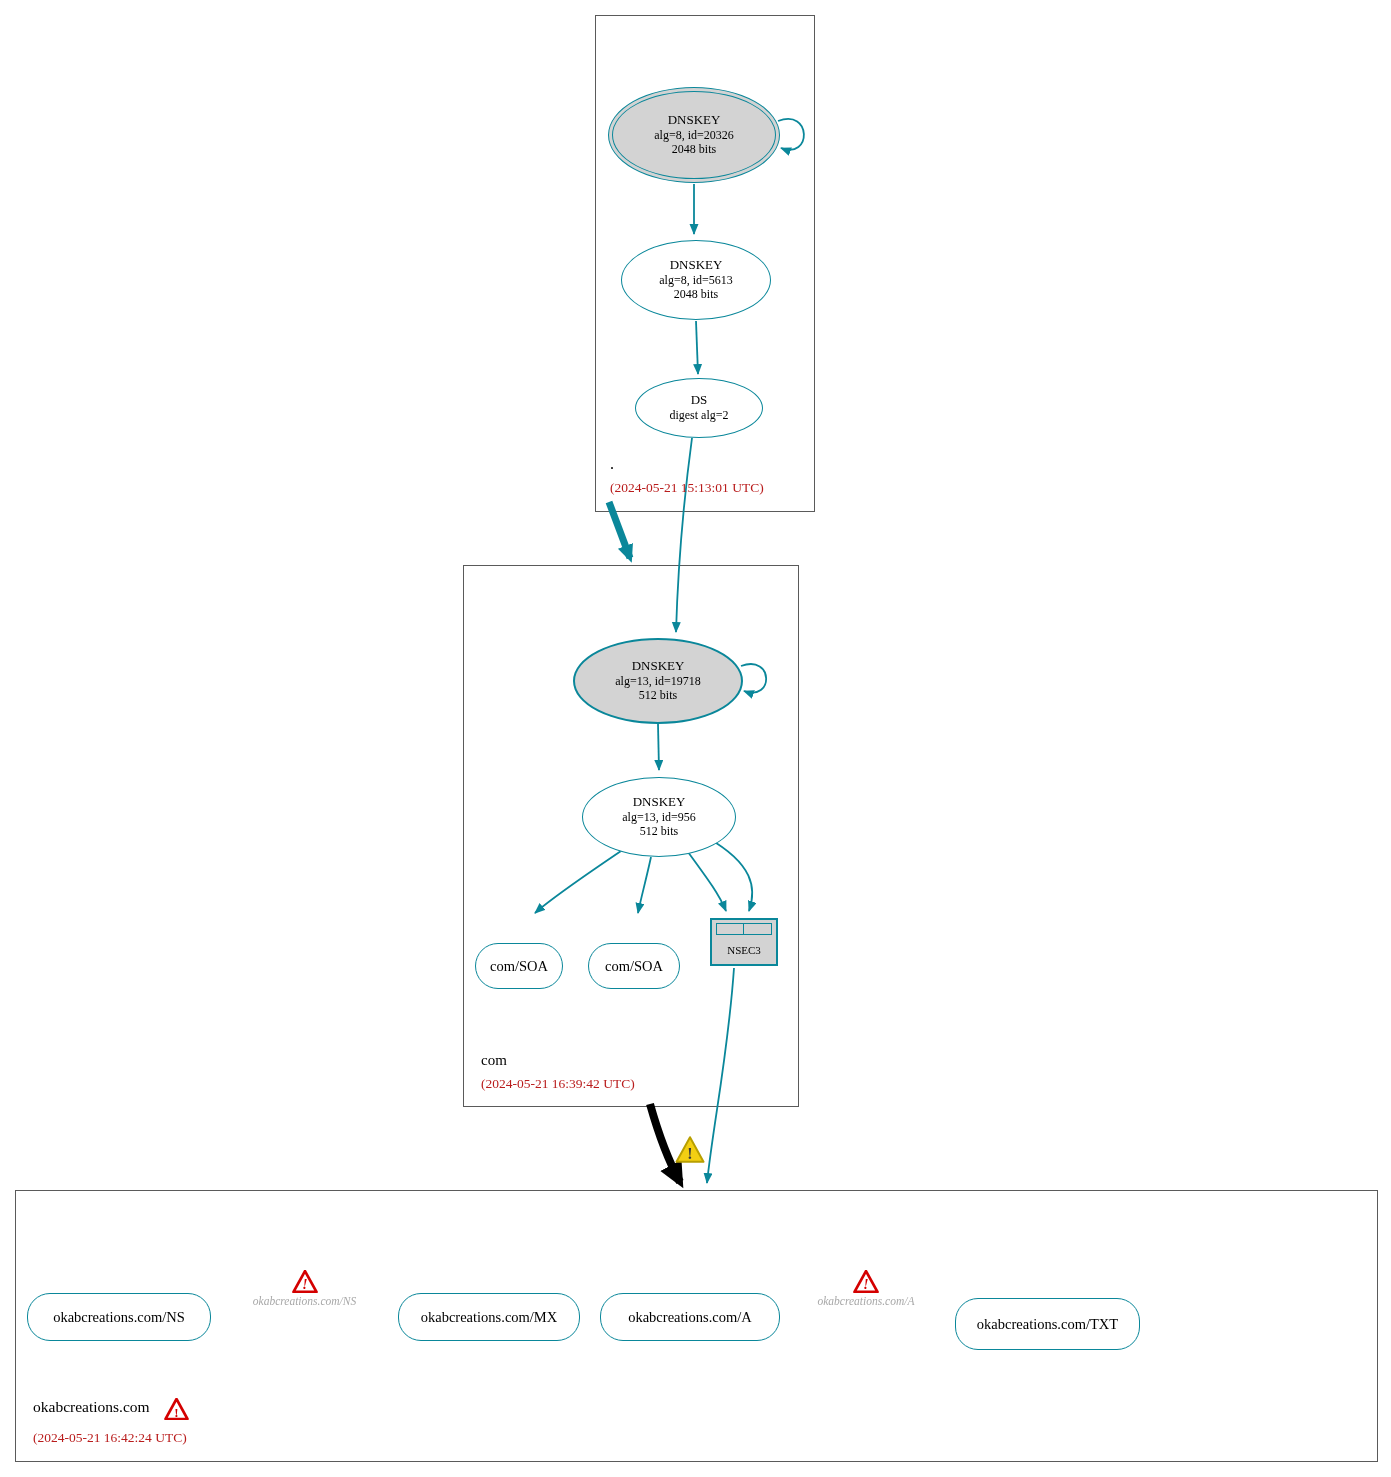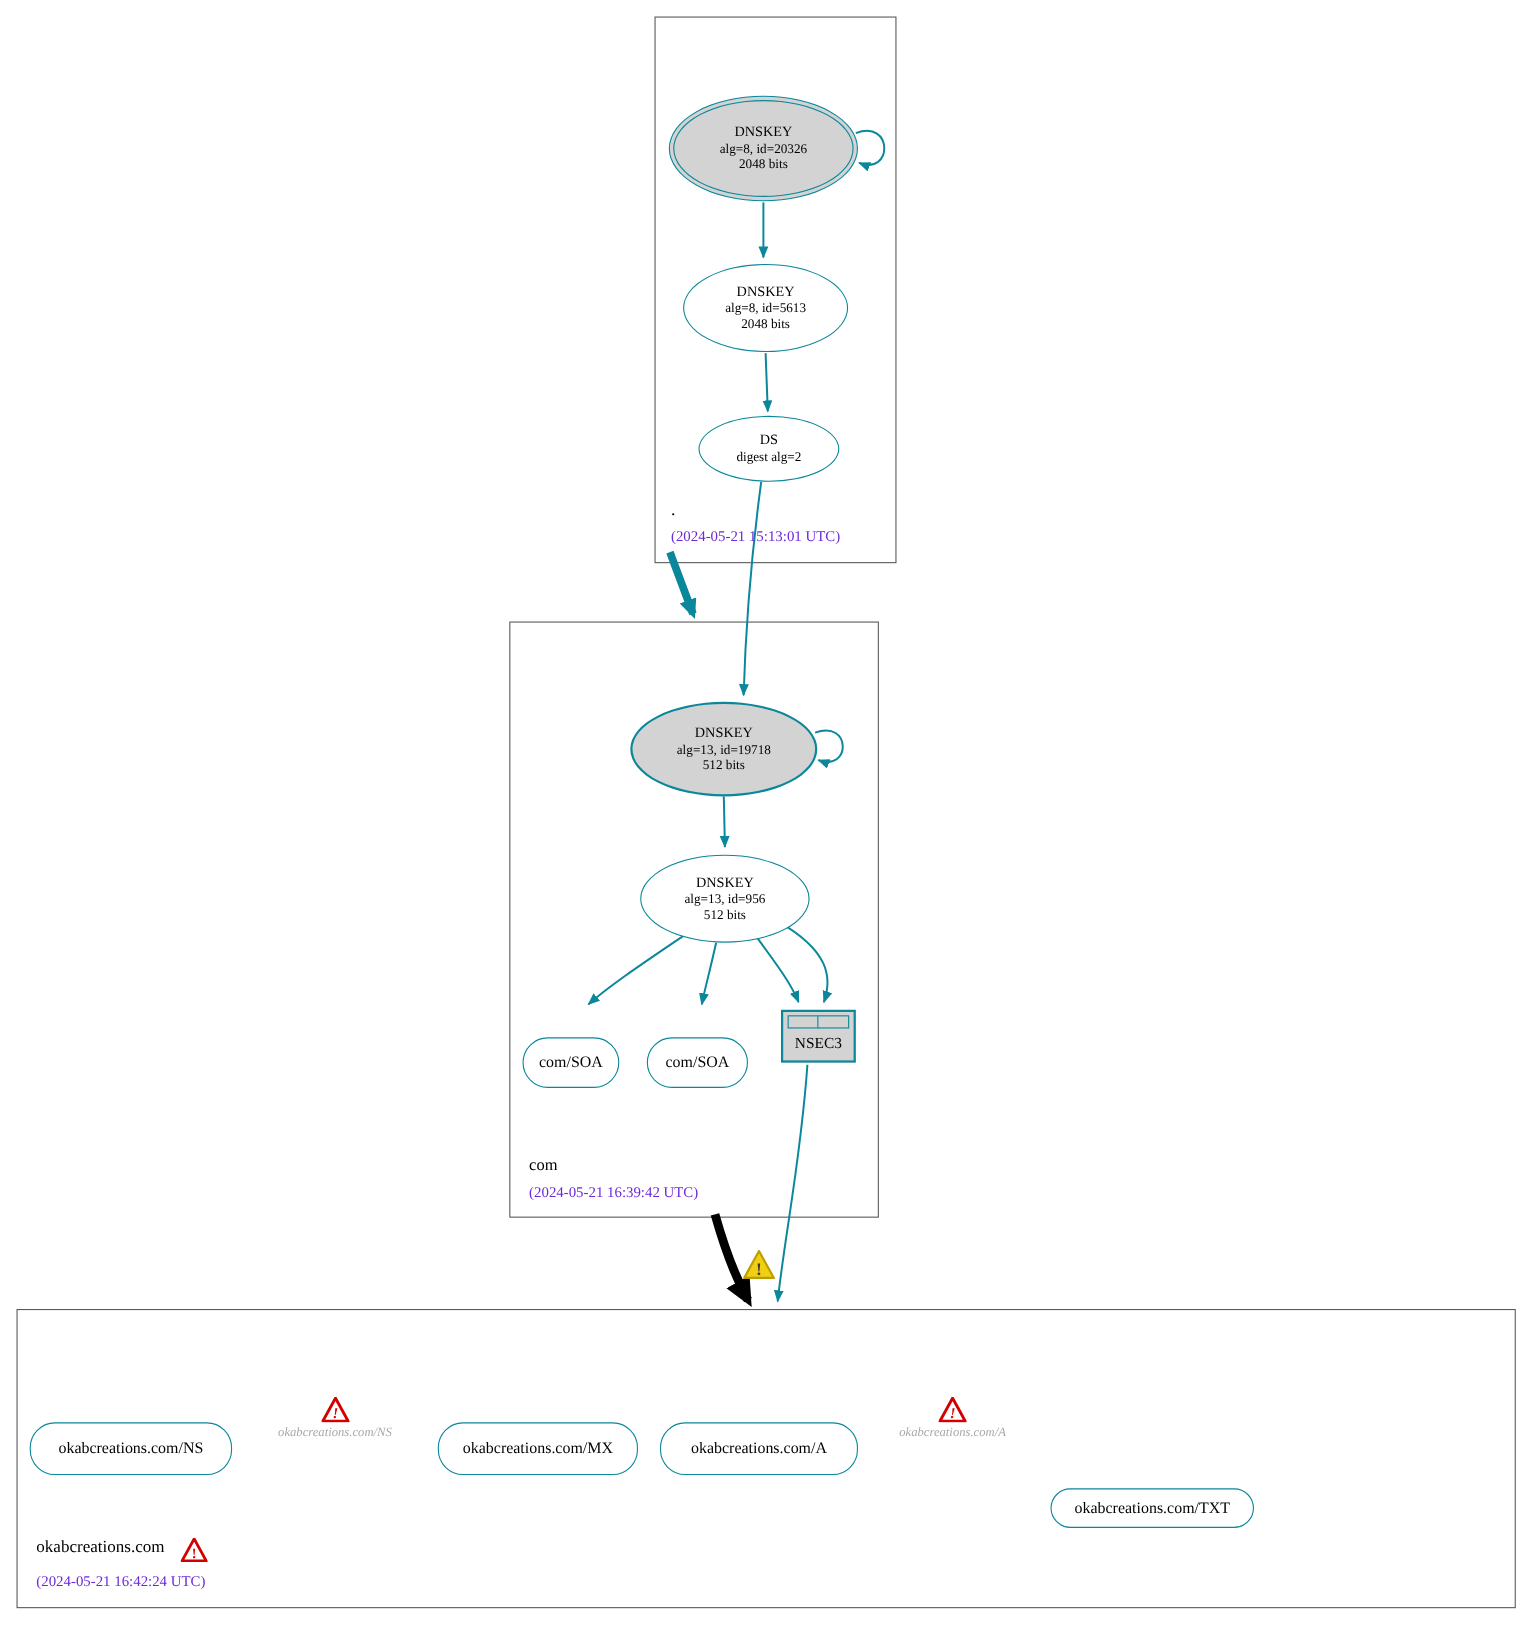--- a/index.html
+++ b/index.html
@@ -3,42 +3,42 @@
 <meta charset="utf-8">
 <style>
   html,body{margin:0;padding:0;background:#fff;}
   .canvas{
     position:relative;width:1391px;height:1477px;background:#ffffff;overflow:hidden;
     font-family:"Liberation Serif", serif;color:#000;
   }
   .edges{position:absolute;left:0;top:0;width:1391px;height:1477px;pointer-events:none;}
   .zone-box{position:absolute;border:1px solid #5a5a5a;background:transparent;}
   .zone-name{position:absolute;font-size:16px;color:#000;}
-  .zone-ts{position:absolute;font-size:13.5px;color:#6d28d9;}
+  .zone-ts{position:absolute;font-size:13.5px;color:#b91c1c;}
   .ellipse{
     position:absolute;border-radius:50%;border:1.7px solid #0a879a;background:#fff;
     display:flex;align-items:center;justify-content:center;text-align:center;box-sizing:border-box;
   }
   .ellipse.fill{background:#d3d3d3;}
   .inner-ring{position:absolute;left:3px;top:3px;right:3px;bottom:3px;border:1.3px solid #0a879a;border-radius:50%;}
   .etext{position:relative;z-index:2;}
   .nt{font-size:13px;line-height:1.15;}
   .nsub{font-size:12px;line-height:1.2;}
   .rrset{
     position:absolute;border:1.8px solid #0a879a;border-radius:23px;background:#fff;
     display:flex;align-items:center;justify-content:center;font-size:14.5px;box-sizing:border-box;margin-top:24px;
   }
   .nsec3{
     position:absolute;border:2px solid #0a879a;background:#d3d3d3;box-sizing:border-box;
     display:flex;flex-direction:column;
   }
   .nsec3-cells{display:flex;margin:3px 4px 0 4px;height:12px;}
   .nsec3-cell{flex:1;border:1.4px solid #0a879a;background:#d3d3d3;box-sizing:border-box;}
   .nsec3-cell + .nsec3-cell{margin-left:-1.4px;}
-  .nsec3-label{flex:1;display:flex;align-items:center;justify-content:center;font-size:14px;}
+  .nsec3-label{flex:1;display:flex;align-items:center;justify-content:center;font-size:11px;}
   .ghost{
     position:absolute;display:flex;flex-direction:column;align-items:center;color:#a8a8a8;
     font-style:italic;font-size:11.5px;text-align:center;
   }
   .warn{position:absolute;}
   .bottom-label-row{position:absolute;display:flex;align-items:flex-start;gap:14px;}
 </style>
 </head>
 <body>
 
@@ -169,21 +169,21 @@
   <div class="ghost" style="left:800px;top:1270px;width:132px">
     <span class="warn" style="position:static">
       <svg width="26" height="23" viewBox="0 0 24 22">
         <path d="M12 1 L23 21 L1 21 Z" fill="#fff" stroke="#d40000" stroke-width="2.6" stroke-linejoin="round"></path>
         <text x="12" y="18.5" font-size="13" font-weight="bold" fill="#d40000" text-anchor="middle" font-family="Liberation Serif, serif">!</text>
       </svg>
     </span>
     <span>okabcreations.com/A</span>
   </div>
 
-  <div class="rrset" style="left:955px;top:1329px;width:185px;height:36px">okabcreations.com/TXT</div>
+  <div class="rrset" style="left:955px;top:1274px;width:185px;height:52px">okabcreations.com/TXT</div>
 
   <div class="bottom-label-row" style="left:33px;top:1398px;height:26px">
     <span class="zone-name" style="position:static;font-size:15.5px">okabcreations.com</span>
     <span class="warn" style="position:static">
       <svg width="25" height="22" viewBox="0 0 24 22">
         <path d="M12 1 L23 21 L1 21 Z" fill="#fff" stroke="#d40000" stroke-width="2.6" stroke-linejoin="round"></path>
         <text x="12" y="18.5" font-size="13" font-weight="bold" fill="#d40000" text-anchor="middle" font-family="Liberation Serif, serif">!</text>
       </svg>
     </span>
   </div>

